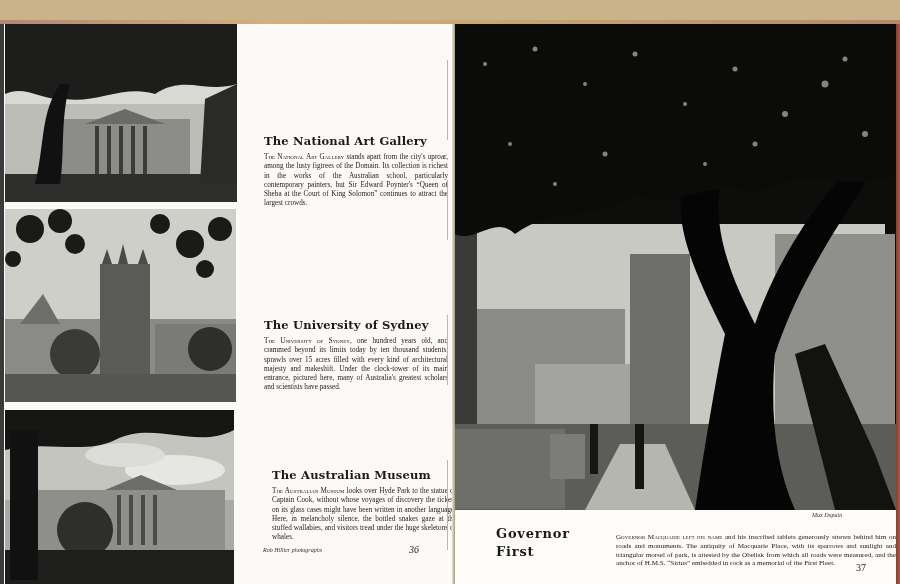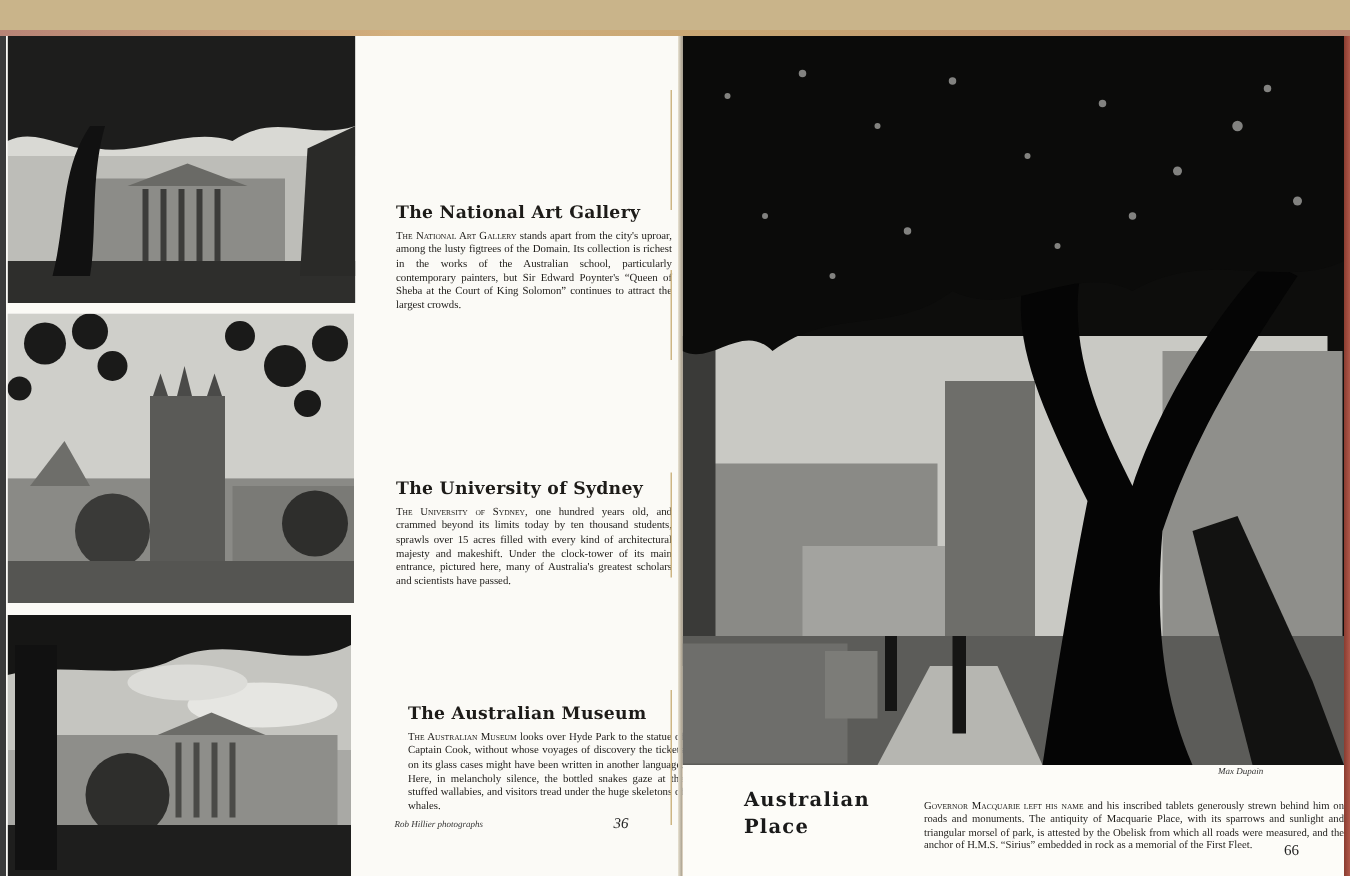--- a/index.html
+++ b/index.html
@@ -225,23 +225,23 @@
           <circle cx="300" cy="120" r="2.5"></circle>
       </g>
       <rect x="135" y="400" width="8" height="50" fill="#151514"></rect>
       <rect x="180" y="400" width="9" height="65" fill="#151514"></rect>
     </svg>
   </div>
 
   <div class="credit-right">Max Dupain</div>
 
   <div class="mac-title">
-    <div>Australian</div>
-    <div>Place</div>
+    <div>Governor</div>
+    <div>First</div>
   </div>
 
   <p class="mac-body"><span class="sc">Governor Macquarie left his name</span><span> and his inscribed tablets generously strewn behind him on roads and monuments. The antiquity of Macquarie Place, with its sparrows and sunlight and triangular morsel of park, is attested by the Obelisk from which all roads were measured, and the anchor of H.M.S. “Sirius” embedded in rock as a memorial of the First Fleet.</span></p>
 
-  <div class="page-num-right">66</div>
+  <div class="page-num-right">37</div>
 
   <div class="right-edge"></div>
   <div class="bottom-edge"></div>
 </div>
 
 </body></html>

